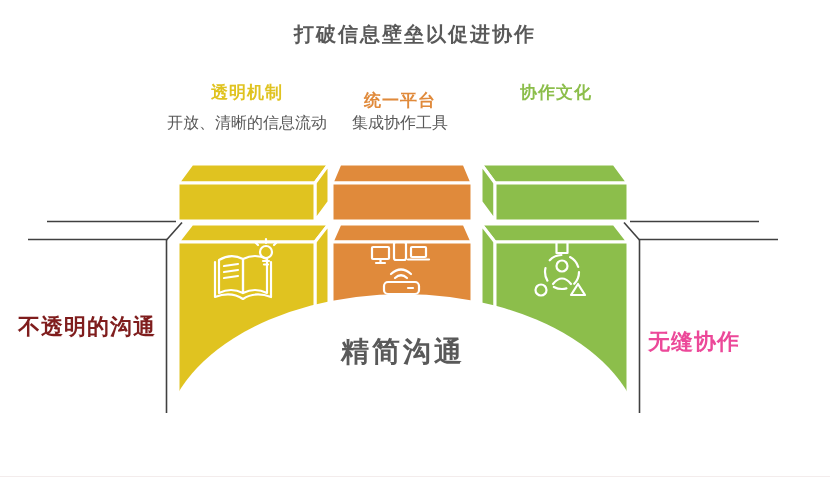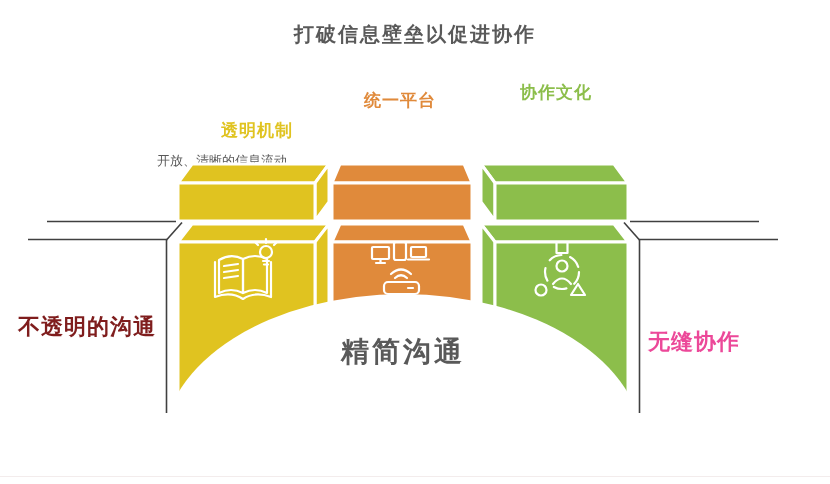--- a/index.html
+++ b/index.html
@@ -9,24 +9,24 @@
   }
   .title{
     position:absolute;top:21px;left:0;right:0;text-align:center;
     font-size:20px;font-weight:bold;letter-spacing:2px;color:#595959;
   }
   .col-header{
     position:absolute;top:81px;width:200px;text-align:center;
     font-size:17px;font-weight:bold;letter-spacing:1px;
   }
   .col-desc{
-    position:absolute;top:114px;width:200px;text-align:left;
-    font-size:13px;line-height:18px;color:#595959;
+    position:absolute;top:114px;width:200px;text-align:center;
+    font-size:16px;line-height:18px;color:#595959;
   }
-  .c1{left:157px;margin-top:38px;} .c2{left:300px;} .c3{left:456px;}
+  .c1{left:147px;} .c2{left:300px;} .c3{left:456px;}
   .col-desc.c3{left:476px;width:160px;}
   .side-label{
     position:absolute;font-size:22px;font-weight:bold;line-height:32px;letter-spacing:1px;
   }
   .left-label{left:8px;width:148px;top:311px;text-align:right;color:#4d3734;}
   .right-label{left:648px;top:326px;color:#4a5440;}
   .center-label{
     position:absolute;left:303px;width:200px;top:333px;text-align:center;
     font-size:28px;font-weight:bold;letter-spacing:3px;color:#595959;
   }
@@ -43,20 +43,21 @@
 
 <div class="canvas">
 
   <div class="title" style="color: rgb(89, 89, 89);">打破信息壁垒以促进协作</div>
 
   <div class="col-header c1" style="color: rgb(224, 195, 32);">透明机制</div>
   <div class="col-header c2" style="color: rgb(224, 138, 59); margin-top: 8px;">统一平台</div>
   <div class="col-header c3" style="color: rgb(140, 190, 75);">协作文化</div>
 
   <div class="col-desc c1">开放、清晰的信息流动</div>
+  <div class="col-desc c2">集成协作工具</div>
 
   <svg class="bridge-svg" width="830" height="484" viewBox="0 0 830 484">
 
     <g>
       <polygon class="block" points="178,183 192,164 329,164 315,183" style="fill: rgb(224, 195, 32);"></polygon>
       <polygon class="block" points="315,183 329,164 329,202 315,221" style="fill: rgb(224, 195, 32);"></polygon>
       <polygon class="block" points="178,183 315,183 315,221 178,221" style="fill: rgb(224, 195, 32);"></polygon>
     </g>
     <g>
       <polygon class="block" points="332,183 340,164 464,164 472,183" style="fill: rgb(224, 138, 59);"></polygon>

